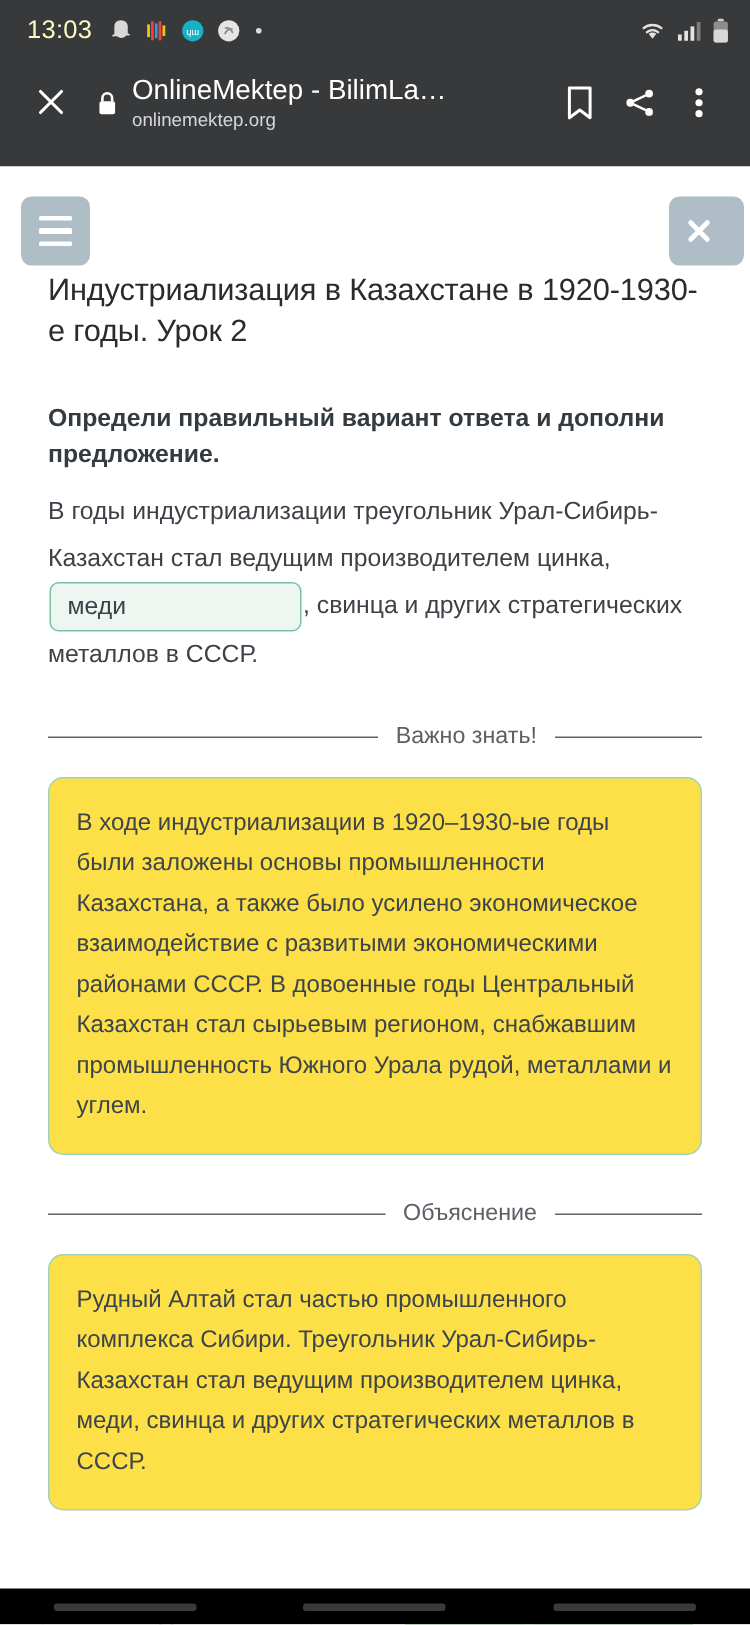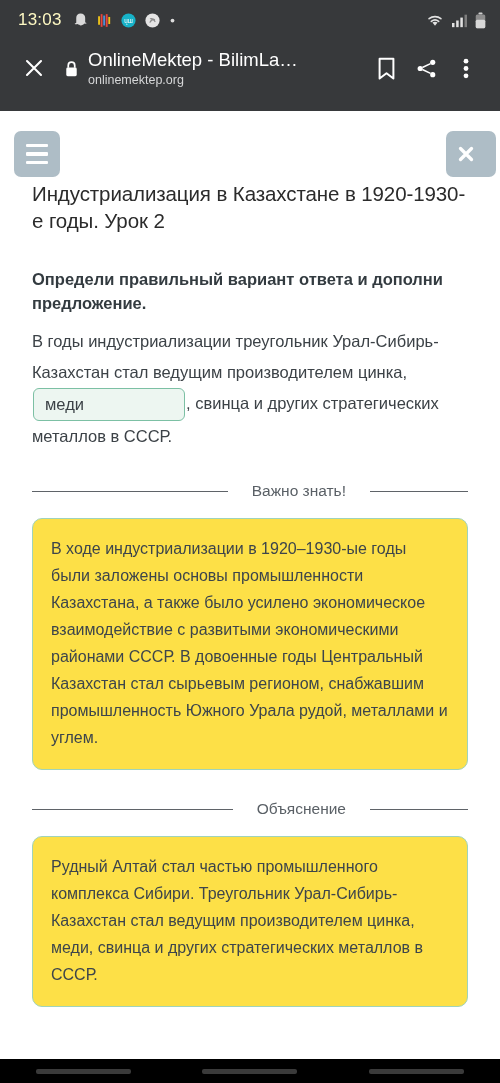--- a/index.html
+++ b/index.html
@@ -166,40 +166,40 @@
 
   .sentence {
     font-size: 16.5px;
     line-height: 31px;
     color: #3c4247;
     margin-top: 11px;
   }
   .answer-input {
     display: inline-block;
     vertical-align: middle;
-    width: 152px;
+    width: 168px;
     height: 33px;
     line-height: 31px;
     background: #edf6f1;
     border: 1.5px solid #7cc0a4;
     border-radius: 6px;
     padding: 0 11px;
     font-family: "Liberation Sans", "DejaVu Sans", sans-serif;
     font-size: 16.5px;
     color: #3c4247;
     margin: 0 1px;
     outline: none;
   }
 
   
   .divider {
     display: flex;
     align-items: center;
     margin-top: 30px;
-    gap: 24px;
+    gap: 12px;
   }
   .divider .line { height: 1px; background: #5f6368; flex: 1 1 auto; }
   .divider .line.short { flex: 0 0 auto; width: 98px; }
   .divider .dtext {
     font-size: 15.5px;
     color: #5a6066;
     white-space: nowrap;
   }
 
   .info-card {

